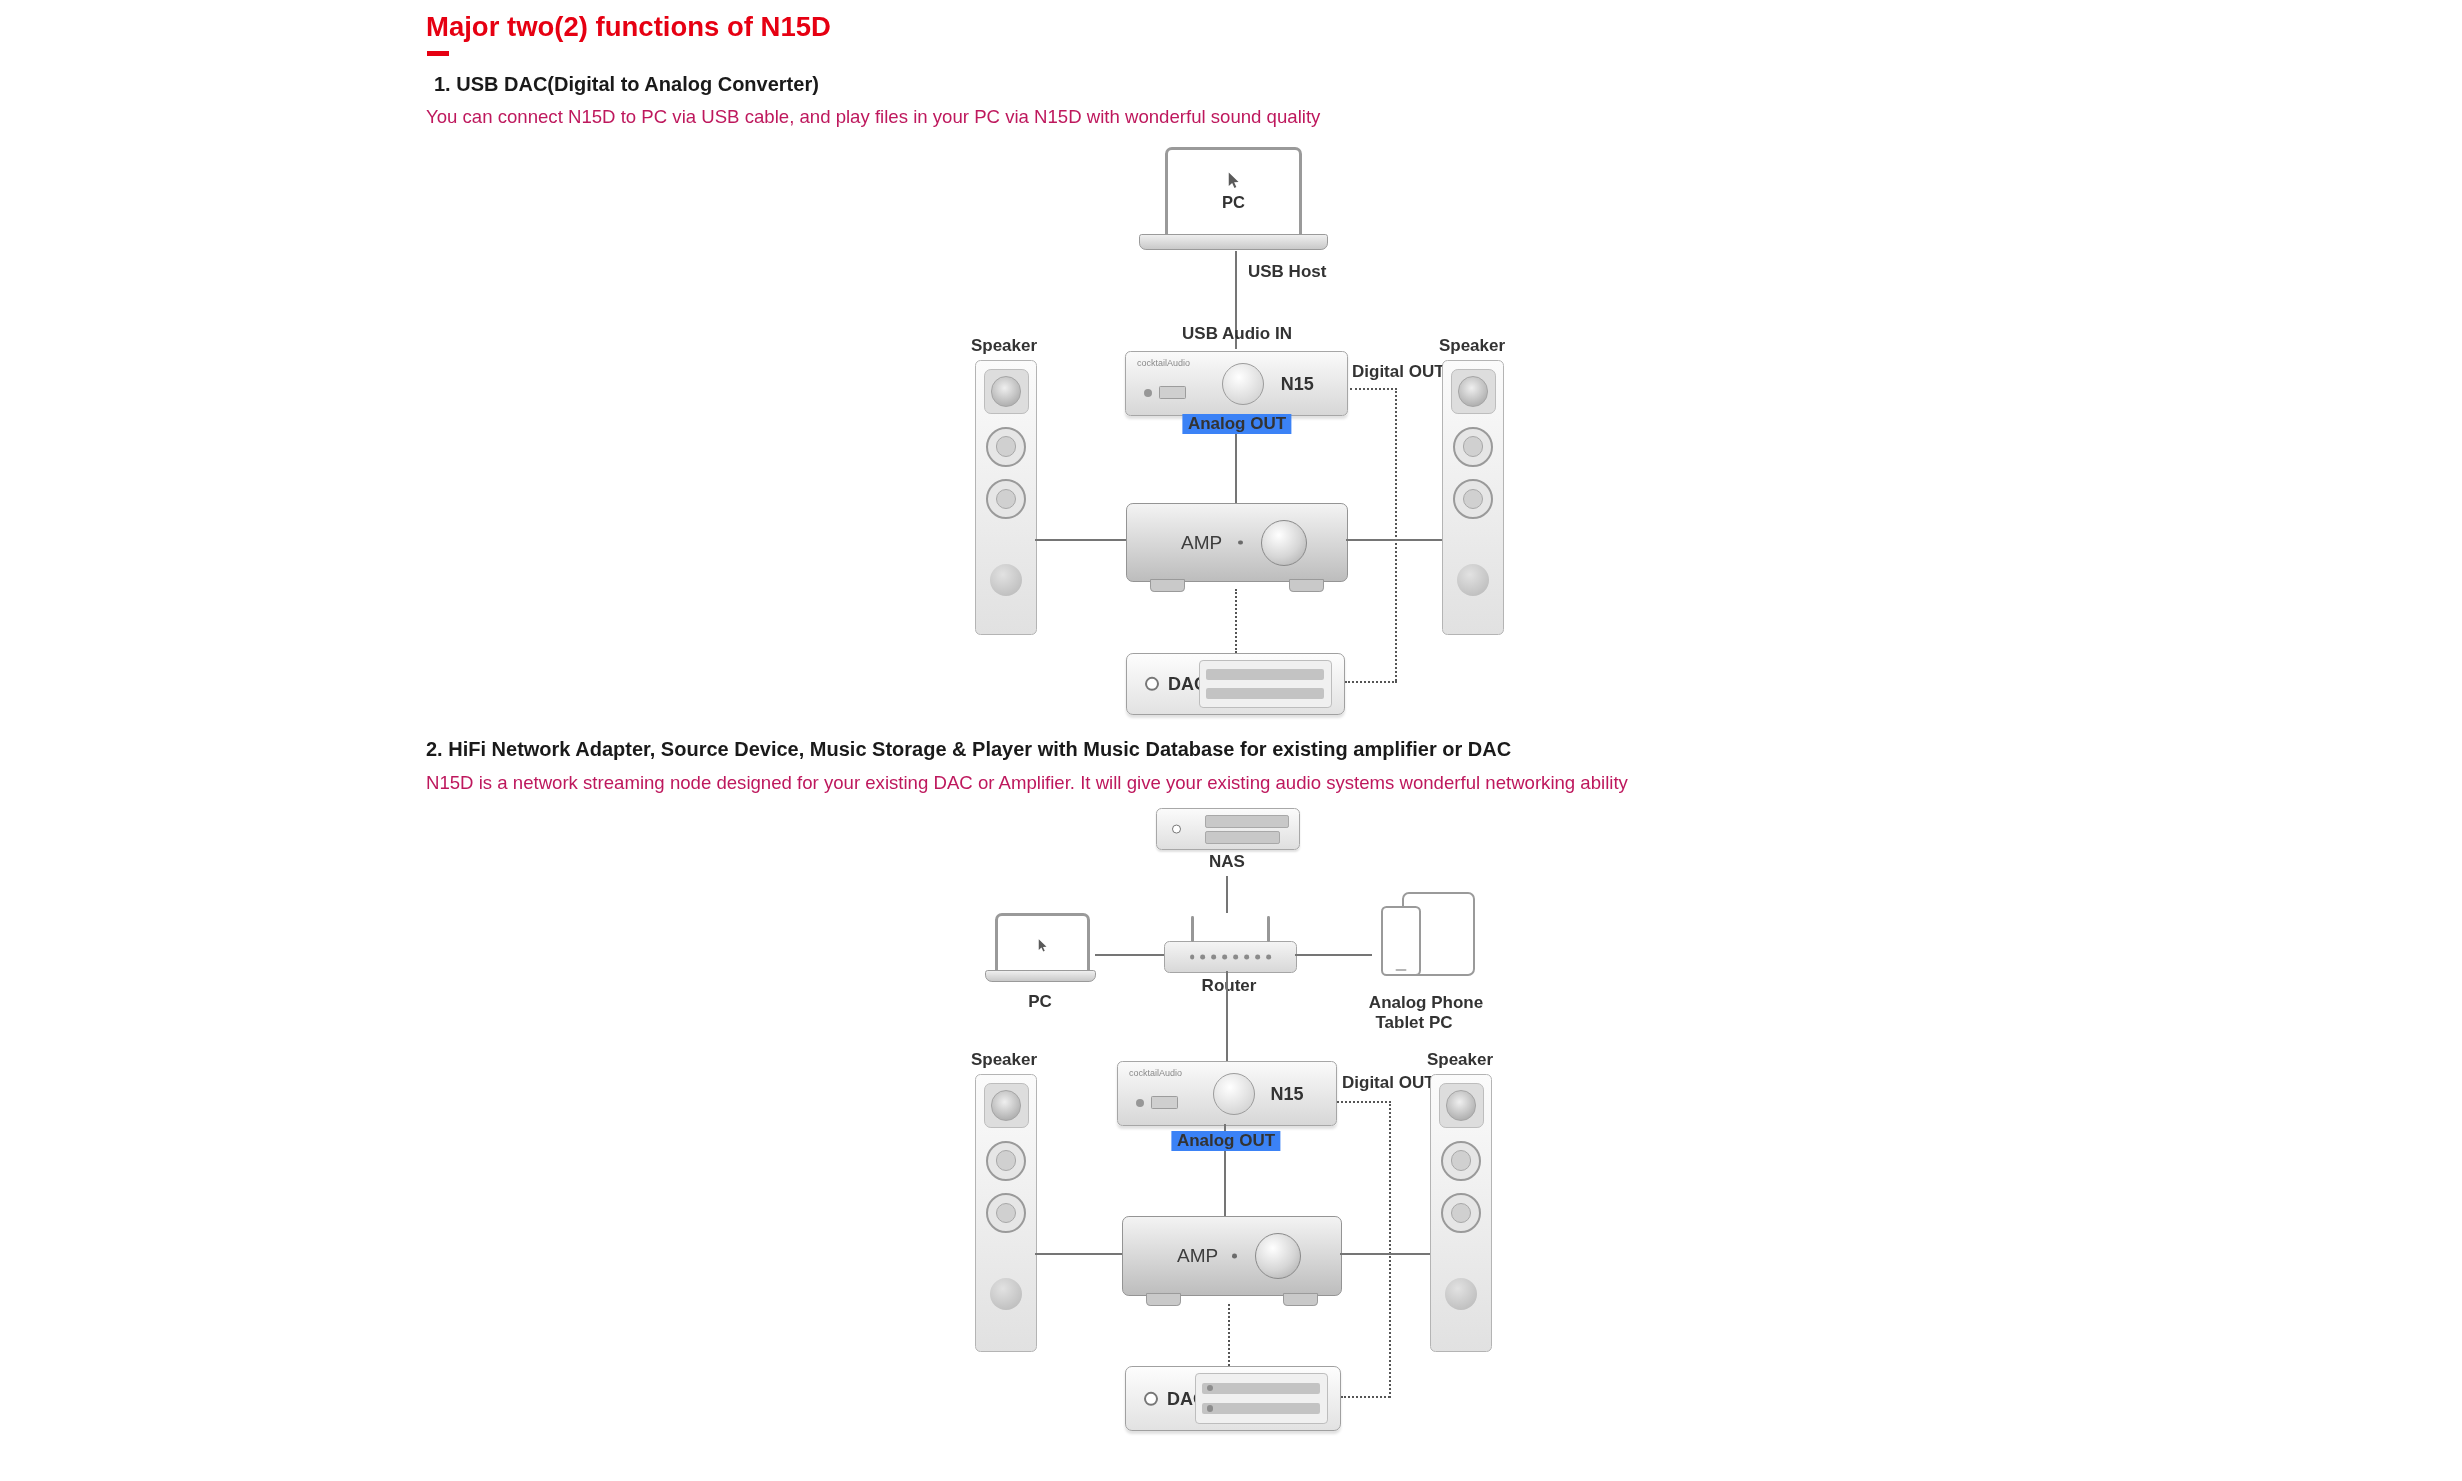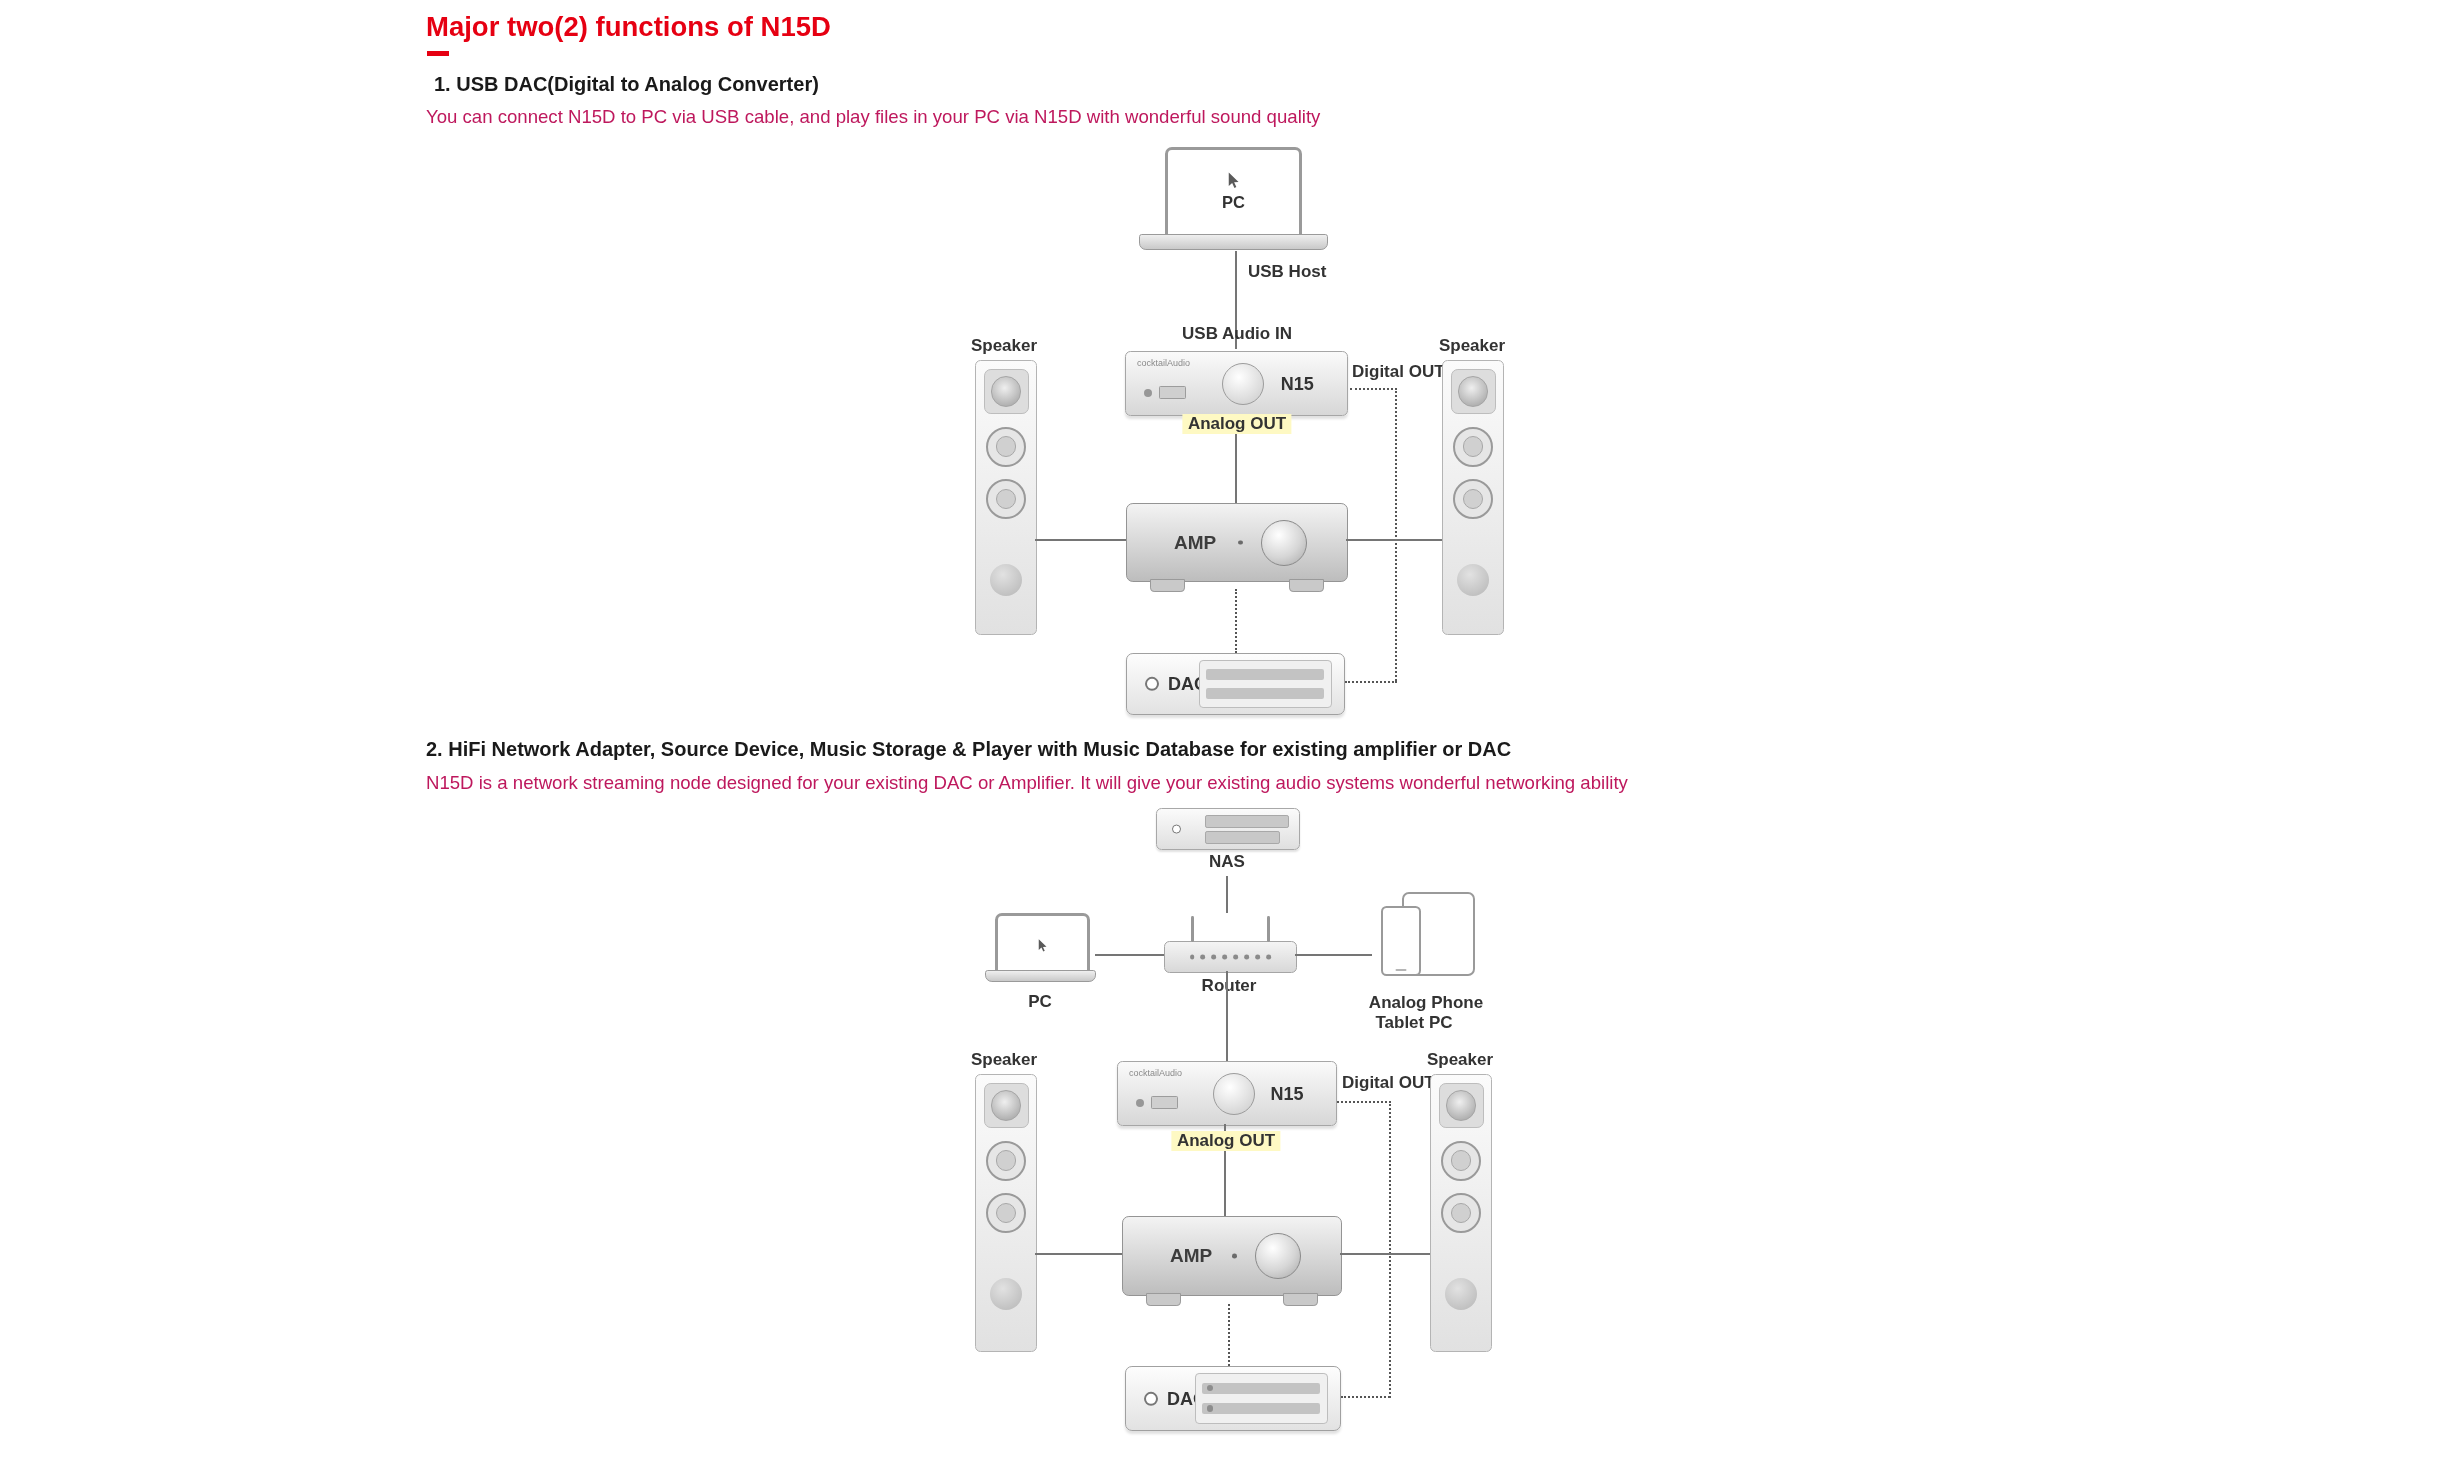--- a/index.html
+++ b/index.html
@@ -13,37 +13,37 @@
   .sec-heading{position:absolute;font-size:20px;font-weight:bold;color:#1a1a1a;white-space:nowrap}
   .sec-body{position:absolute;font-size:18.6px;color:#be185d;white-space:nowrap}
   
   .diagram{position:absolute}
   .line-h{position:absolute;height:0;border-top:2.1px solid #757575}
   .line-v{position:absolute;width:0;border-left:2.1px solid #757575}
   .dot-h{position:absolute;height:0;border-top:2.7px dotted #555}
   .dot-v{position:absolute;width:0;border-left:2.7px dotted #555}
   .lbl{position:absolute;font-size:17px;font-weight:bold;color:#333;white-space:nowrap}
   .center-x{transform:translateX(-50%)}
-  .wbg{background:#fef9c3;padding:0 5.5px}
+  .wbg{background:#3b82f6;padding:0 5.5px}
   
   .laptop-screen{position:absolute;border:3.4px solid #9a9a9a;border-radius:6.9px 6.9px 0 0;background:#fff;
     display:flex;flex-direction:column;align-items:center;justify-content:center;gap:2.7px}
   .laptop-base{position:absolute;background:linear-gradient(#efefef,#c9c9c9);border:1.4px solid #9a9a9a;border-radius:2.7px 2.7px 6.9px 6.9px}
   .pc-label{font-size:16.5px;font-weight:bold;color:#333}
   
   .n15{position:absolute;background:linear-gradient(#fafafa,#d7d7d7);border:1.4px solid #a6a6a6;border-radius:5.5px;box-shadow:0 2.1px 2.7px rgba(0,0,0,.12)}
   .n15 .brand{position:absolute;top:6.2px;left:11px;font-size:9px;font-weight:normal;color:#8a8a8a}
   .n15 .knob{position:absolute;left:53%;top:50%;transform:translate(-50%,-50%);width:40px;height:40px;border-radius:50%;
     background:radial-gradient(circle at 40% 33%,#fff,#c9c9c9);border:1.4px solid #9c9c9c}
   .n15 .name{position:absolute;left:70%;top:50%;transform:translateY(-50%);font-size:18px;font-weight:bold;color:#333}
   .n15 .btn-dot{position:absolute;left:18px;bottom:18px;width:8.2px;height:8.2px;border-radius:50%;background:#979797}
   .n15 .btn-rect{position:absolute;left:33px;bottom:16.5px;width:25px;height:10.3px;background:#cfcfcf;border:0.7px solid #9c9c9c;border-radius:1.4px}
   
   .amp{position:absolute;background:linear-gradient(#f3f3f3,#bdbdbd);border:1.4px solid #949494;border-radius:6.9px}
-  .amp .name{position:absolute;left:47px;top:50%;transform:translateY(-50%);font-size:19px;font-weight:bold;color:#3d3d3d}
+  .amp .name{position:absolute;left:54px;top:50%;transform:translateY(-50%);font-size:19px;font-weight:normal;color:#3d3d3d}
   .amp .dot{position:absolute;right:104px;top:50%;transform:translateY(-50%);width:4.8px;height:4.8px;border-radius:50%;background:#6b6b6b}
   .amp .knob{position:absolute;right:63px;top:50%;transform:translate(50%,-50%);width:44px;height:44px;border-radius:50%;
     background:radial-gradient(circle at 38% 32%,#fff 0%,#d6d6d6 55%,#a7a7a7 100%);border:1.4px solid #8a8a8a}
   .amp .foot{position:absolute;bottom:-11px;width:33px;height:11px;background:#c9c9c9;border:0.7px solid #9a9a9a;border-radius:0 0 4.1px 4.1px}
   .amp .foot.l{left:23.4px}.amp .foot.r{right:23.4px}
   
   .speaker{position:absolute;background:linear-gradient(#fbfbfb,#e1e1e1);border:1.4px solid #b4b4b4;border-radius:5.5px;
     display:flex;flex-direction:column;align-items:center}
   .speaker .tw{margin-top:8.2px;width:43px;height:43px;background:#ddd;border:1.4px solid #bdbdbd;border-radius:6.9px;position:relative;flex:none}
   .speaker .tw::after{content:"";position:absolute;inset:6.2px;border-radius:50%;border:1.4px solid #a5a5a5;background:radial-gradient(circle at 45% 38%,#efefef,#9c9c9c)}

